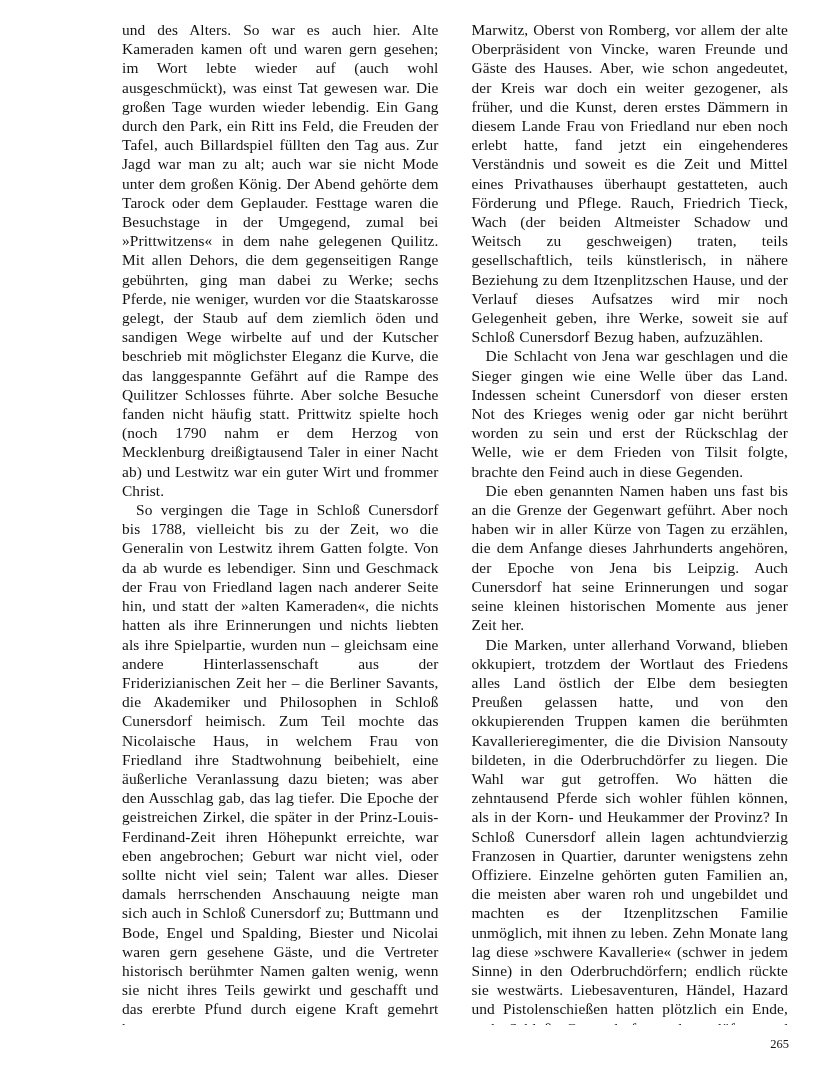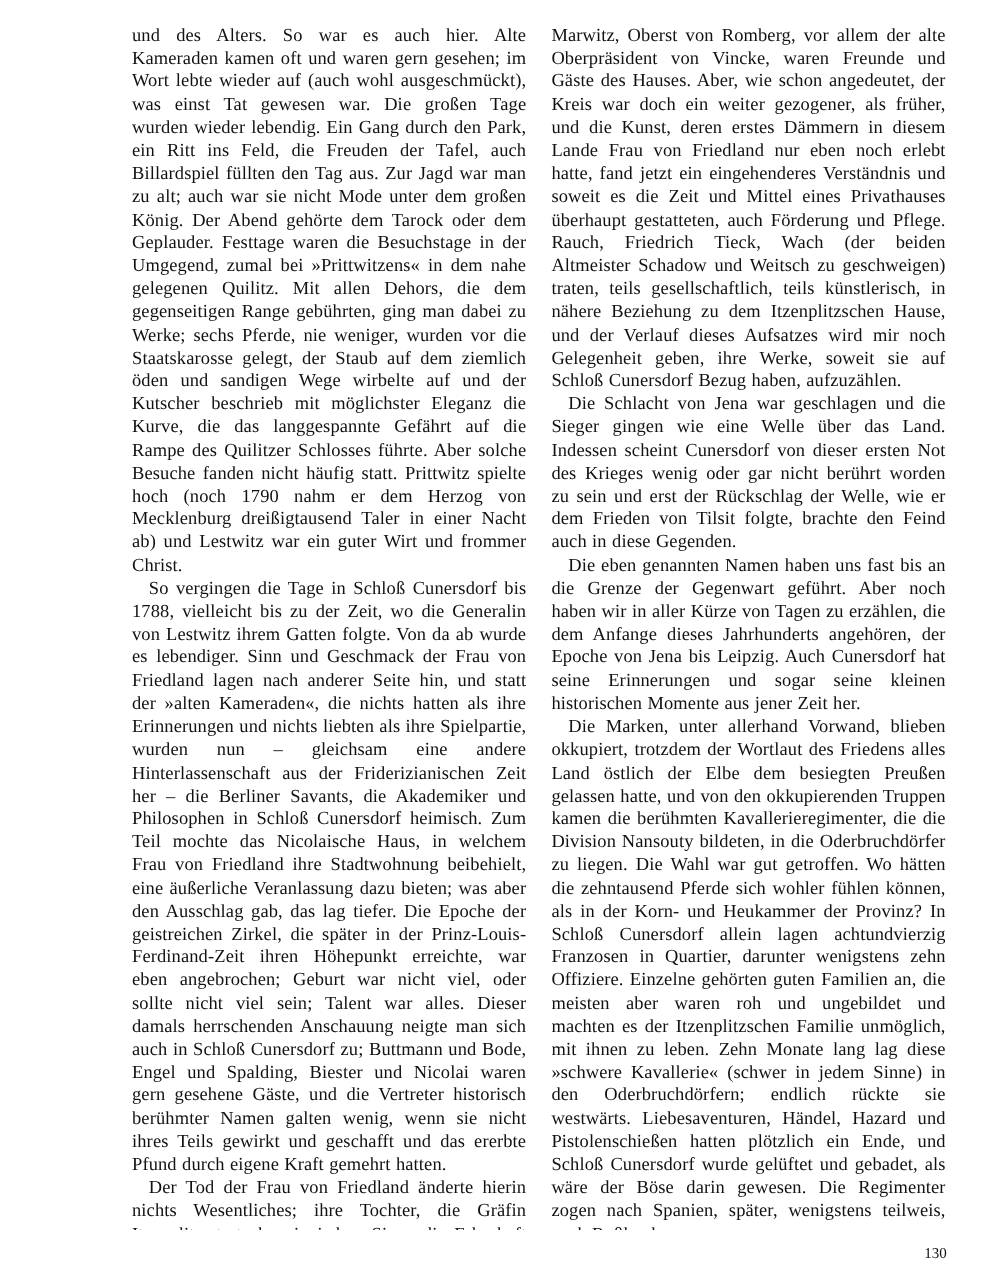--- a/index.html
+++ b/index.html
@@ -29,20 +29,21 @@
     flex: 1 1 0;
     min-width: 0;
   }
   .col p {
     font-size: 15.4px;
     line-height: 19.2px;
     text-align: justify;
     letter-spacing: 0.1px;
     word-spacing: 0.5px;
     color: #111111;
+    margin-left: 12px;
   }
   .col p.indent { text-indent: 14px; }
   .page-number {
     position: absolute;
     right: 30px;
     bottom: 13px;
     font-size: 12.5px;
     color: #111111;
     font-family: "Liberation Serif", "DejaVu Serif", serif;
   }
@@ -58,14 +59,14 @@
       <p class="para indent">Der Tod der Frau von Friedland änderte hierin nichts Wesentliches; ihre Tochter, die Gräfin Itzenplitz, trat eben in jedem Sinne die Erbschaft der Mutter an und alles, was hervorragte, sei es in Staat, Leben, Wissenschaft, fand nach wie vor die gastlichen Tore von Schloß Cunersdorf offen. Wenn sich ein Unterschied zeigte, so war es vielleicht der, daß die einseitige Bevorzugung des Talents, wie es die Zeitströmung mit sich gebracht hatte, nunmehr einer nach allen Seiten hin gerechteren Würdigung des Lebens und seiner tausend Kräfte Platz machte. Die persönlichen Neigungen der Tochter lagen im wesentlichen nach derselben Seite hin wie die der Mutter; die Wissenschaften standen in erster Reihe, unter diesen die Botanik obenan, und Klaproth, Wildenow, Lichtenstein, Erman, beide Humboldts, Leopold von Buch, dazu Savigny, Ranke, Knesebeck, Reden,</p>
     </div>
     <div class="col">
       <p class="para">Marwitz, Oberst von Romberg, vor allem der alte Oberpräsident von Vincke, waren Freunde und Gäste des Hauses. Aber, wie schon angedeutet, der Kreis war doch ein weiter gezogener, als früher, und die Kunst, deren erstes Dämmern in diesem Lande Frau von Friedland nur eben noch erlebt hatte, fand jetzt ein eingehenderes Verständnis und soweit es die Zeit und Mittel eines Privathauses überhaupt gestatteten, auch Förderung und Pflege. Rauch, Friedrich Tieck, Wach (der beiden Altmeister Schadow und Weitsch zu geschweigen) traten, teils gesellschaftlich, teils künstlerisch, in nähere Beziehung zu dem Itzenplitzschen Hause, und der Verlauf dieses Aufsatzes wird mir noch Gelegenheit geben, ihre Werke, soweit sie auf Schloß Cunersdorf Bezug haben, aufzuzählen.</p>
       <p class="para indent">Die Schlacht von Jena war geschlagen und die Sieger gingen wie eine Welle über das Land. Indessen scheint Cunersdorf von dieser ersten Not des Krieges wenig oder gar nicht berührt worden zu sein und erst der Rückschlag der Welle, wie er dem Frieden von Tilsit folgte, brachte den Feind auch in diese Gegenden.</p>
       <p class="para indent">Die eben genannten Namen haben uns fast bis an die Grenze der Gegenwart geführt. Aber noch haben wir in aller Kürze von Tagen zu erzählen, die dem Anfange dieses Jahrhunderts angehören, der Epoche von Jena bis Leipzig. Auch Cunersdorf hat seine Erinnerungen und sogar seine kleinen historischen Momente aus jener Zeit her.</p>
       <p class="para indent">Die Marken, unter allerhand Vorwand, blieben okkupiert, trotzdem der Wortlaut des Friedens alles Land östlich der Elbe dem besiegten Preußen gelassen hatte, und von den okkupierenden Truppen kamen die berühmten Kavallerieregimenter, die die Division Nansouty bildeten, in die Oderbruchdörfer zu liegen. Die Wahl war gut getroffen. Wo hätten die zehntausend Pferde sich wohler fühlen können, als in der Korn- und Heukammer der Provinz? In Schloß Cunersdorf allein lagen achtundvierzig Franzosen in Quartier, darunter wenigstens zehn Offiziere. Einzelne gehörten guten Familien an, die meisten aber waren roh und ungebildet und machten es der Itzenplitzschen Familie unmöglich, mit ihnen zu leben. Zehn Monate lang lag diese »schwere Kavallerie« (schwer in jedem Sinne) in den Oderbruchdörfern; endlich rückte sie westwärts. Liebesaventuren, Händel, Hazard und Pistolenschießen hatten plötzlich ein Ende, und Schloß Cunersdorf wurde gelüftet und gebadet, als wäre der Böse darin gewesen. Die Regimenter zogen nach Spanien, später, wenigstens teilweis, nach Rußland.</p>
 
     </div>
   </div>
-  <div class="page-number">130</div>
+  <div class="page-number">265</div>
 </div>
 
 </body></html>

